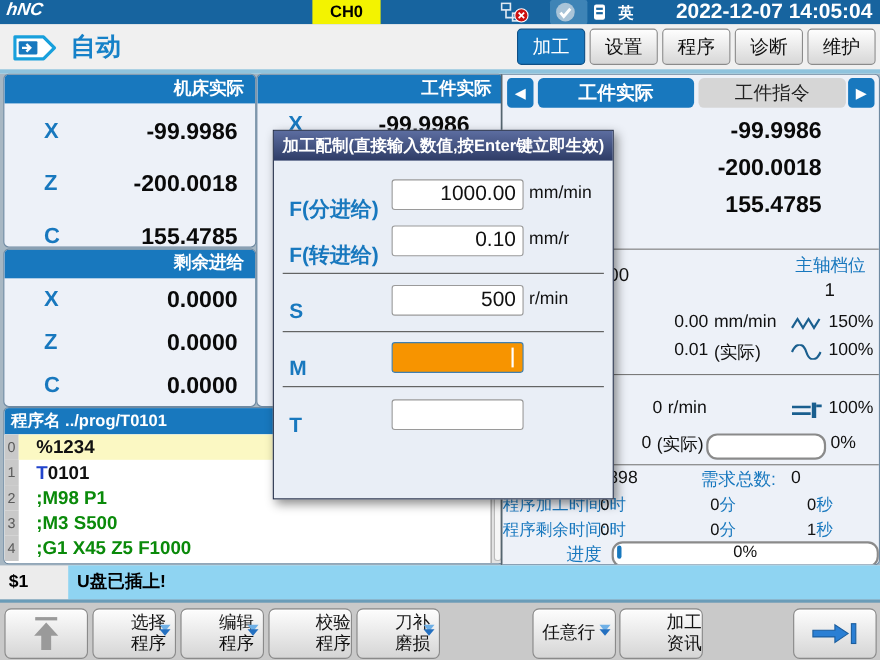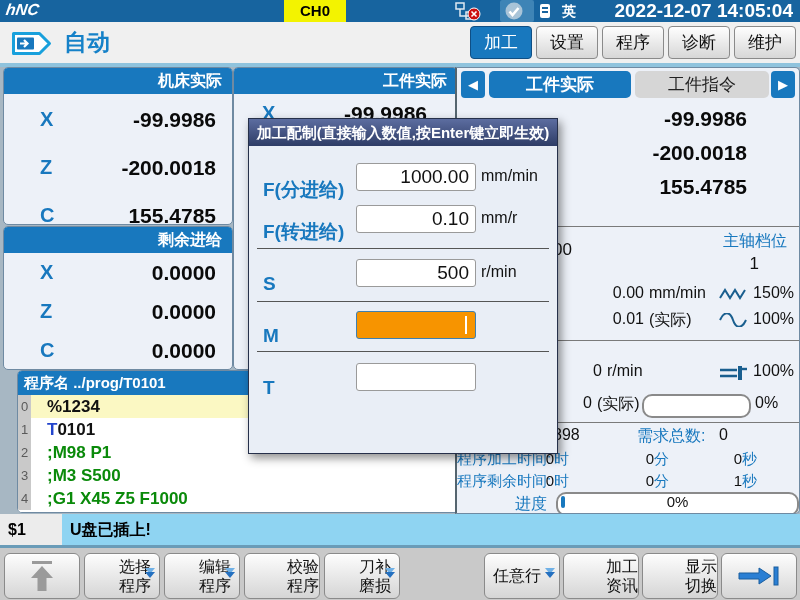--- a/index.html
+++ b/index.html
@@ -37,21 +37,21 @@
   .p-machine{left:3px;top:67px;width:228px;height:156px;}
   .p-machine .axrow{margin-top:6px;}
   .p-remain{left:3px;top:226px;width:228px;height:142px;}
   .p-remain .axrow{height:37px;margin-top:2px;}
   .p-remain .axl,.p-remain .axv{top:6px;}
   .p-mid{left:233px;top:67px;width:223px;height:301px;}
   .p-mid .axv{right:30px;}
   .p-mid .axl{left:28px;}
 
   
-  .p-prog{left:3px;top:370px;width:453px;height:141px;background:#fff;margin-left:14px;}
+  .p-prog{left:3px;top:370px;width:453px;height:141px;background:#fff;}
   .p-prog .phead{height:24px;line-height:24px;text-align:left;font-size:15px;padding:0 6px;}
   .prog-body{position:absolute;top:24px;left:0;right:0;bottom:0;background:#fff;}
   .pline{position:relative;height:23px;display:flex;}
   .lno{width:13px;background:#c9c9c9;color:#5a5a5a;font-size:13px;text-align:center;line-height:23px;flex:0 0 13px;}
   .lcode{flex:1;font-size:17px;font-weight:bold;line-height:23px;padding-left:16px;color:#111;white-space:pre;}
   .pline.current .lcode{background:#fbf8c3;}
   .lcode .tblue{color:#2244cc;}
   .pline.green .lcode{color:#0a8a0a;}
   .prog-scroll{position:absolute;top:24px;right:0;width:10px;bottom:0;background:#e3e3e3;border-left:1px solid #9a9a9a;}
   .prog-scroll:before{content:"";position:absolute;left:2px;top:2px;bottom:2px;width:5px;background:#f6f6f6;border:1px solid #bbb;border-radius:3px;}
@@ -384,26 +384,20 @@
           <i></i>
           <i></i>
         </span>
     </div>
     <div class="tbtn b7 nochev">
       <div class="l2wrap">
           <div>加工</div>
           <div>资讯</div>
         </div>
     </div>
-    <div class="tbtn b8 nochev">
-      <div class="l2wrap">
-          <div>显示</div>
-          <div>切换</div>
-        </div>
-    </div>
     <div class="tbtn b9 nochev">
       <div class="iconwrap">
         <svg width="44" height="24" viewBox="0 0 44 24">
           <path d="M2 9 H22 V4 L34 12 L22 20 V15 H2 Z" fill="#2a7fd4" stroke="#1b5e9e" stroke-width="1"></path>
           <rect x="37" y="3" width="4" height="18" fill="#2a7fd4" stroke="#1b5e9e" stroke-width="1"></rect>
         </svg>
       </div>
     </div>
   </div>
 

